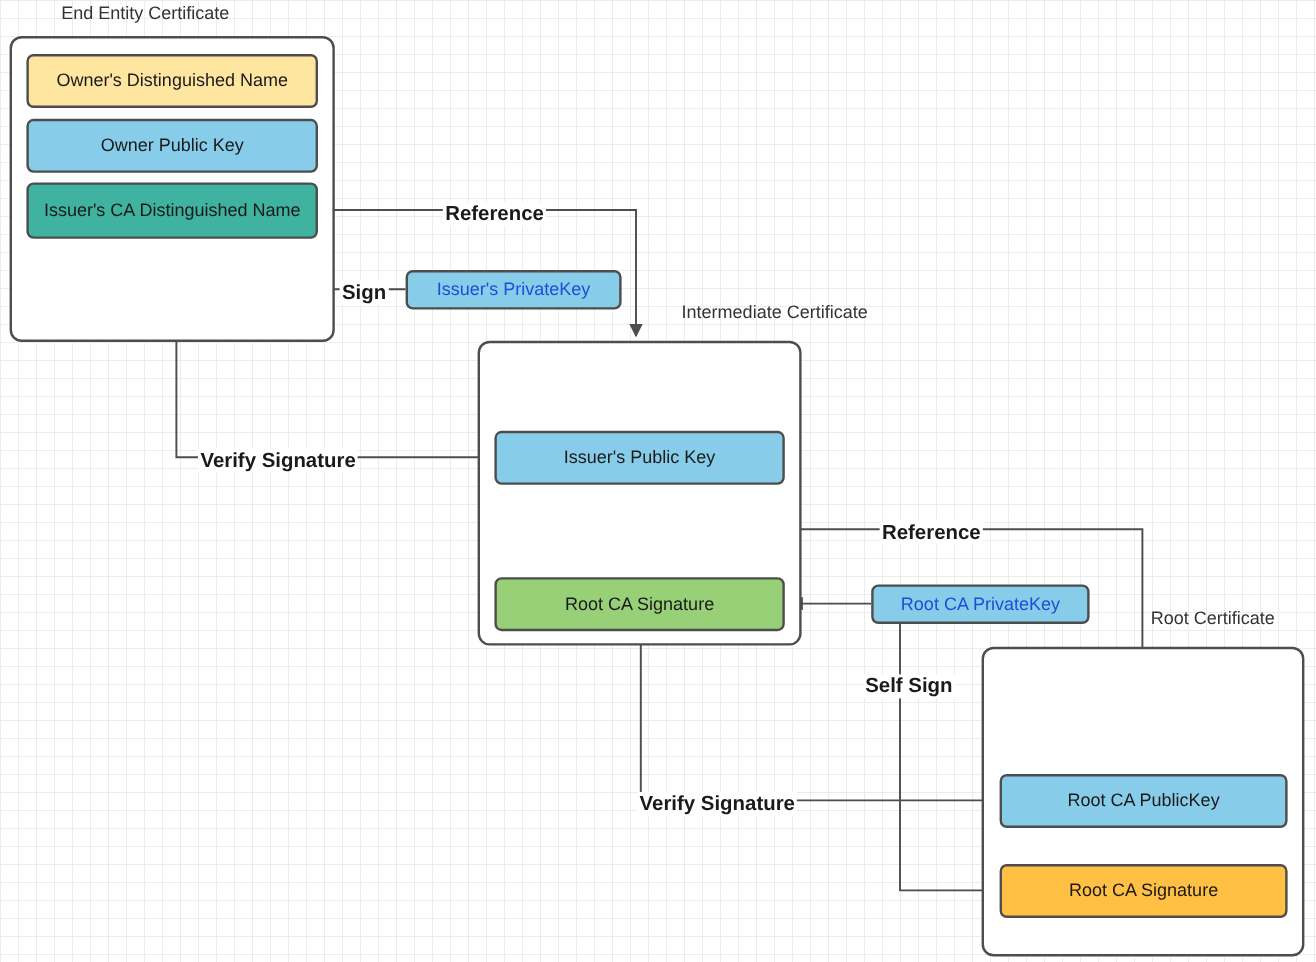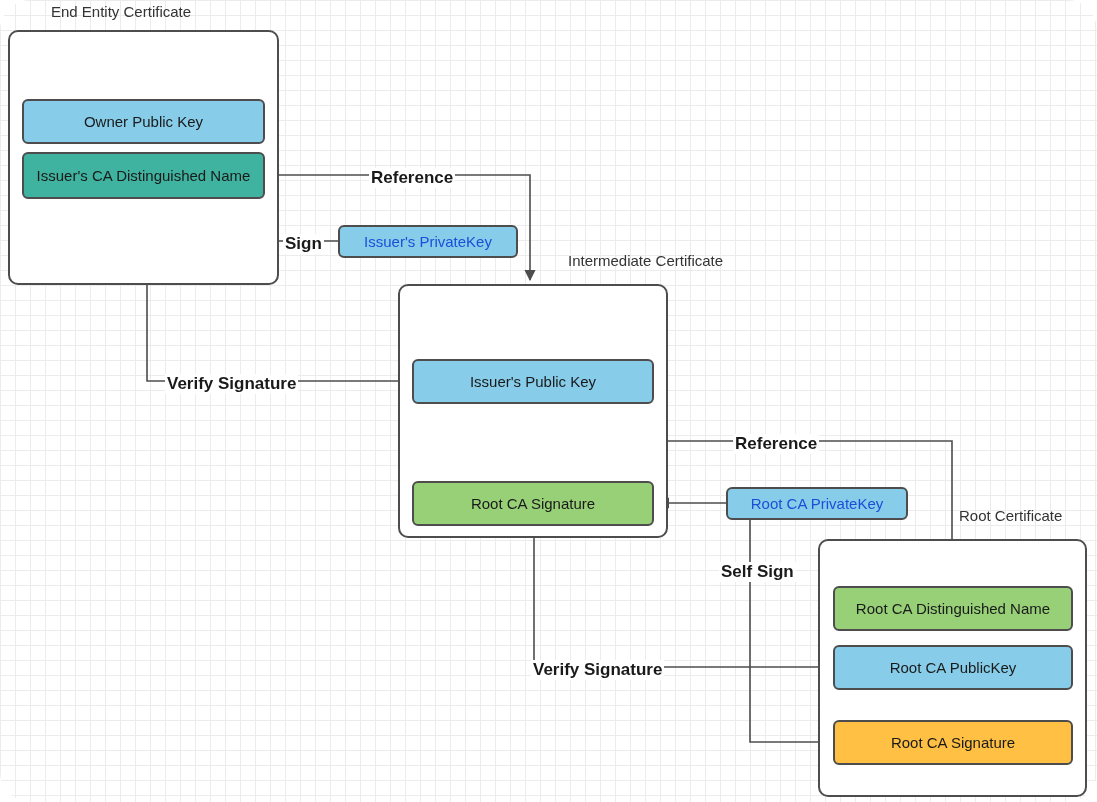--- a/index.html
+++ b/index.html
@@ -13,21 +13,20 @@
     position:relative;
     width:1097px;height:802px;
     background-color:#ffffff;
     background-image:
       linear-gradient(to right, #ececec 1px, transparent 1px),
       linear-gradient(to bottom, #ececec 1px, transparent 1px),
       linear-gradient(to right, #d8d8d8 1px, transparent 1px),
       linear-gradient(to bottom, #d8d8d8 1px, transparent 1px);
     background-size:15px 15px,15px 15px,75px 75px,75px 75px;
     background-position:0 0,0 0,0 0,0 0;
-    border-radius:30px;
   }
   svg.wires{position:absolute;left:0;top:0;width:1097px;height:802px;pointer-events:none;}
 
   .container-box{
     position:absolute;
     background:#ffffff;
     border:2px solid #4d4d4d;
     border-radius:10px;
     box-sizing:border-box;
   }
@@ -100,20 +99,23 @@
       <path d="M 726 503 L 659 503" marker-end="url(#arrow)"></path>
 
       <path d="M 750 520 L 750 742 L 828 742" marker-end="url(#arrow)"></path>
     </g>
   </svg>
 
   <div class="caption" style="left:51px;top:3px;">End Entity Certificate</div>
 
   <div class="container-box" style="left:8px;top:30px;width:271px;height:255px;"></div>
 
+  <div class="field c-yellow" style="left:22px;top:45px;width:243px;height:45px;">
+    <span>Owner's Distinguished Name</span>
+  </div>
   <div class="field c-blue" style="left:22px;top:99px;width:243px;height:45px;">
     <span>Owner Public  Key</span>
   </div>
   <div class="field c-teal" style="left:22px;top:152px;width:243px;height:47px;">
     <span>Issuer's CA Distinguished Name</span>
   </div>
 
   <div class="keybox c-blue" style="left:338px;top:225px;width:180px;height:33px;">
     <span>Issuer's PrivateKey</span>
   </div>
@@ -130,23 +132,20 @@
   </div>
 
   <div class="keybox c-blue" style="left:726px;top:487px;width:182px;height:33px;">
     <span>Root CA PrivateKey</span>
   </div>
 
   <div class="caption" style="left:959px;top:507px;">Root Certificate</div>
 
   <div class="container-box" style="left:818px;top:539px;width:269px;height:258px;"></div>
 
-  <div class="field c-green" style="left:833px;top:586px;width:240px;height:45px;">
-    <span>Root CA Distinguished Name</span>
-  </div>
   <div class="field c-blue" style="left:833px;top:645px;width:240px;height:45px;text-align:center;">
     <span>Root CA PublicKey</span>
   </div>
   <div class="field c-orange" style="left:833px;top:720px;width:240px;height:45px;">
     <span>Root CA Signature</span>
   </div>
 
   <div class="edge-label" style="left:369px;top:168px;">Reference</div>
 
   <div class="edge-label" style="left:283px;top:234px;">Sign</div>

